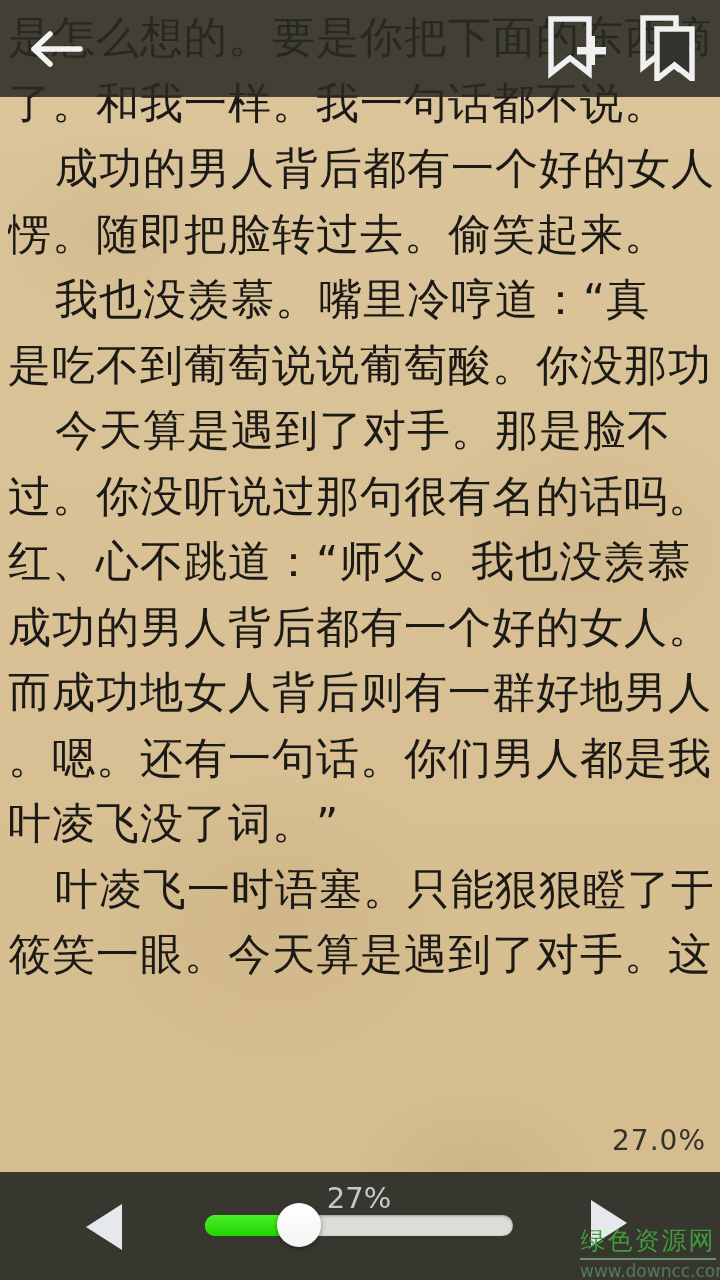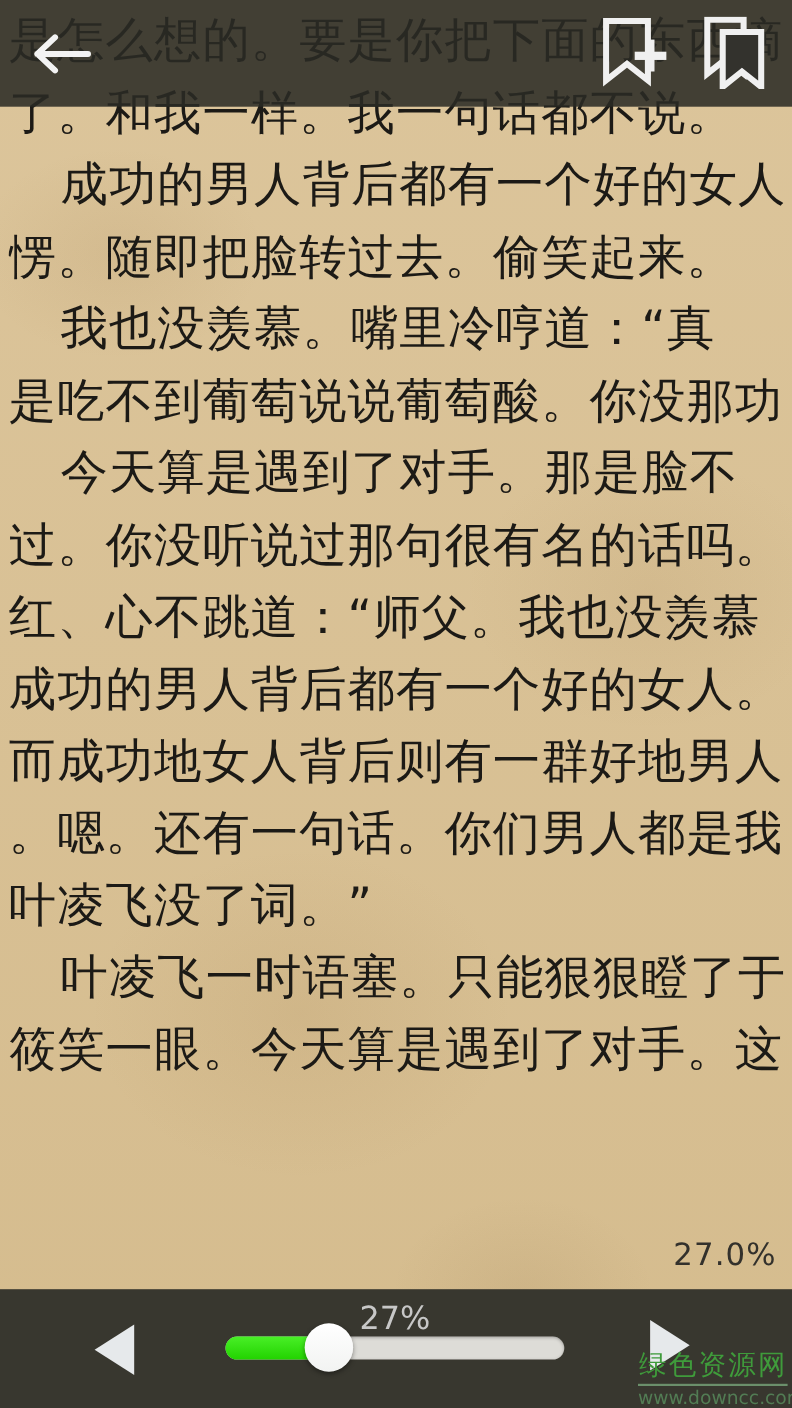--- a/index.html
+++ b/index.html
@@ -56,21 +56,21 @@
   .fill {
     width:30.5%; height:100%; border-radius:11px 0 0 11px;
     background:linear-gradient(#49ef27, #22d300);
   }
   .thumb {
     position:absolute; top:0; left:calc(30.5% - 22px); width:44px; height:44px;
     border-radius:50%; background:linear-gradient(#ffffff, #f2f3f2);
     box-shadow:0 2px 5px rgba(0,0,0,.4);
   }
 
-  .watermark { position:absolute; right:4px; top:56px; width:136px; text-align:right; z-index:6; }
+  .watermark { position:absolute; right:4px; top:56px; width:136px; text-align:center; z-index:6; }
   .wm-name {
     font-size:25px; line-height:1; color:#3f9b3b; letter-spacing:2px;
     padding-bottom:5px; border-bottom:2px solid #6b8f6b; white-space:nowrap;
   }
   .wm-url { font-size:17px; line-height:1; color:#527c54; margin-top:3px; white-space:nowrap; }
 </style>
 </head>
 <body>
 
 <div class="screen">

